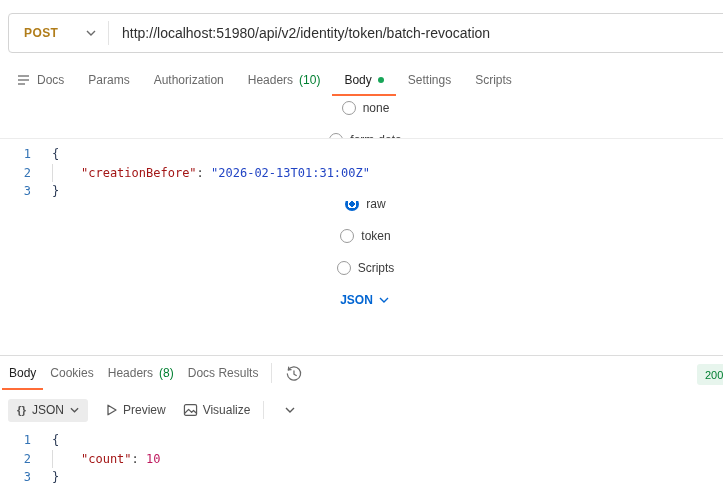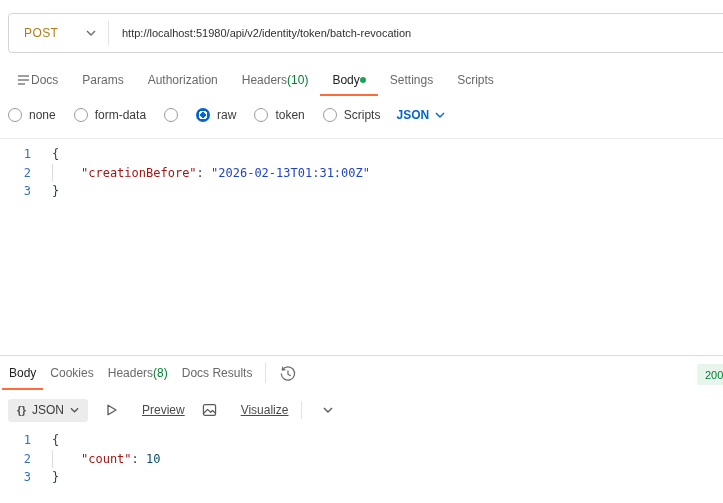--- a/index.html
+++ b/index.html
@@ -13,42 +13,42 @@
   
   .url-bar {
     position:absolute; left:8px; top:13px; width:725px; height:40px;
     border:1px solid #d4d4d4; border-radius:4px;
     display:flex; align-items:center; background:#fff;
   }
   .method-select {
     width:99px; height:100%; display:flex; align-items:center;
     padding:0 12px 0 15px; cursor:pointer;
   }
-  .method-label { font-weight:normal; color:#b17d1a; font-size:12px; letter-spacing:.4px; }
+  .method-label { font-weight:bold; color:#b17d1a; font-size:12px; letter-spacing:.4px; }
   .method-select .chev { margin-left:auto; }
   .vdiv { width:1px; height:24px; background:#e3e3e3; }
-  .url-text { margin-left:13px; font-size:11px; color:#2f2f2f; white-space:nowrap; }
+  .url-text { margin-left:13px; font-size:14px; color:#2f2f2f; white-space:nowrap; }
 
   
   .req-tabs {
     position:absolute; left:0; top:64px; width:100%; height:32px;
     display:flex; align-items:stretch; padding-left:6px;
   }
   .tab {
     display:flex; align-items:center; padding:0 12px; color:#696969;
-    cursor:pointer; white-space:nowrap; 
+    cursor:pointer; white-space:nowrap; gap:6px;
   }
   .tab.active { color:#212121; box-shadow: inset 0 -2px 0 #ff6c37; }
   .tab .count { color:#007f31; }
   .green-dot { width:6px; height:6px; border-radius:50%; background:#18a558; display:inline-block; }
 
   
   .radio-row {
     position:absolute; left:0; top:101px; height:28px; width:100%;
-    display:flex; align-items:center; padding-left:8px; gap:18px;
+    display:flex; align-items:center; padding-left:8px; gap:18px;flex-direction:column;
   }
   .radio-item { display:flex; align-items:center; gap:7px; cursor:pointer; color:#3b3b3b; }
   .radio {
     width:14px; height:14px; border-radius:50%;
     border:1px solid #9a9a9a; background:#fff; flex:0 0 auto;
   }
   .radio.checked {
     border:none;
     background: radial-gradient(circle at 50% 50%, #0265d2 0 2.6px, #ffffff 2.7px 4.4px, #0265d2 4.5px 100%);
   }
@@ -65,21 +65,21 @@
   }
   .editor.req { top:138px; border-top:1px solid #ececec; padding-top:6px; }
   .editor.resp { top:429px; padding-top:2px; }
   .cline { display:flex; }
   .ln { width:31px; text-align:right; color:#3373b5; flex:0 0 auto; }
   .code { padding-left:21px; white-space:pre; }
   .tok-brace { color:#2b3a55; }
   .tok-key { color:#a31515; }
   .tok-sep { color:#3b3b3b; }
   .tok-str { color:#2144c4; }
-  .tok-num { color:#0c4a6e; }
+  .tok-num { color:#be185d; }
   .guide { display:inline-block; width:1px; height:18.6px; background:#dcdcdc; margin-right:28px; vertical-align:top; }
 
   
   .resp-divider { position:absolute; left:0; top:355px; width:100%; height:1px; background:#dcdcdc; }
   .resp-tabs {
     position:absolute; left:0; top:356px; height:34px; width:100%;
     display:flex; align-items:stretch; padding-left:2px;
   }
   .resp-tabs .tab { padding:0 7px; }
   .resp-tabs .vdiv { align-self:center; margin:0 8px 0 6px; height:20px; }
@@ -92,21 +92,21 @@
 
   .resp-toolbar {
     position:absolute; left:0; top:395px; height:30px; width:100%;
     display:flex; align-items:center; padding-left:8px; gap:17px; color:#4a4a4a;
   }
   .json-pill {
     display:flex; align-items:center; gap:6px; background:#ececec;
     border-radius:3px; height:23px; padding:0 9px; cursor:pointer; color:#3b3b3b;
   }
   .json-pill .curly { font-weight:bold; color:#555; font-size:11.5px; }
-  .tool-btn { display:flex; align-items:flex-end; gap:24px; cursor:pointer;text-decoration:underline; }
+  .tool-btn { display:flex; align-items:flex-end; gap:5px; cursor:pointer; }
   .resp-toolbar .vdiv { height:18px; margin-left:-4px; }
 
   svg.ic { display:block; }
 </style>
 </head>
 <body>
 
 <div id="app">
 
   <div class="url-bar">

